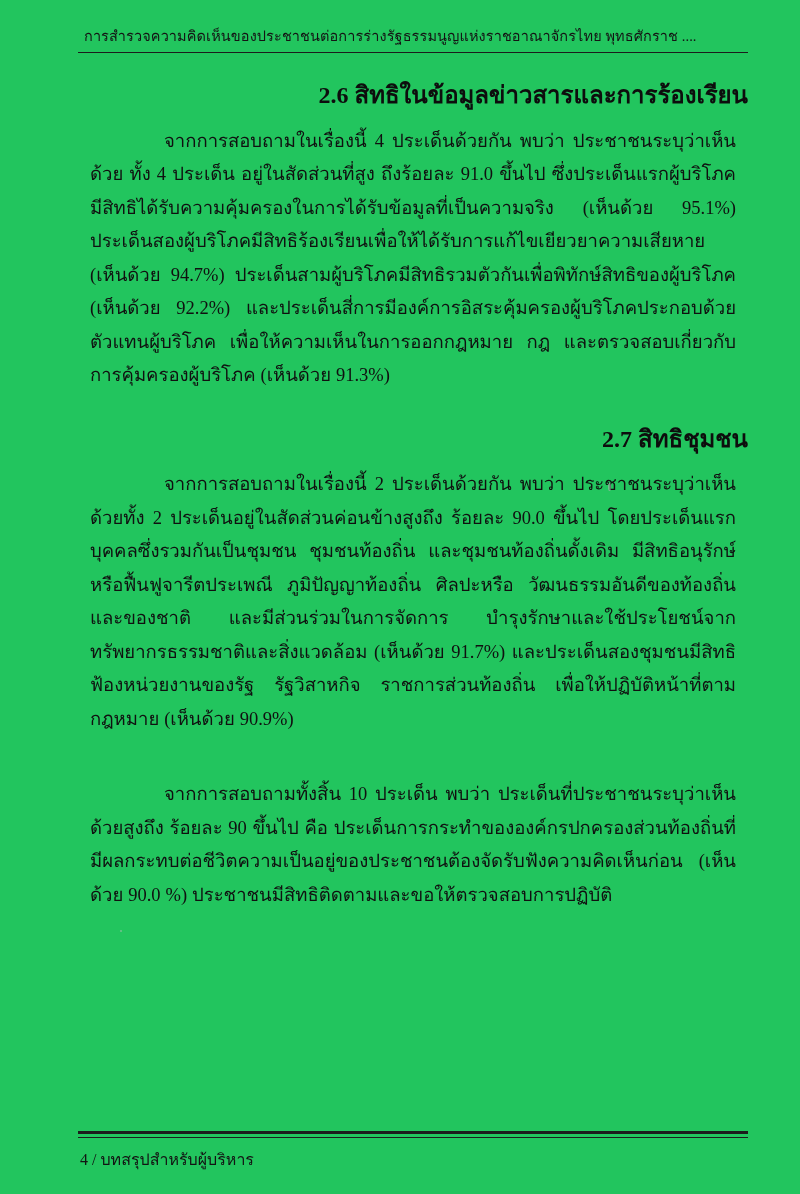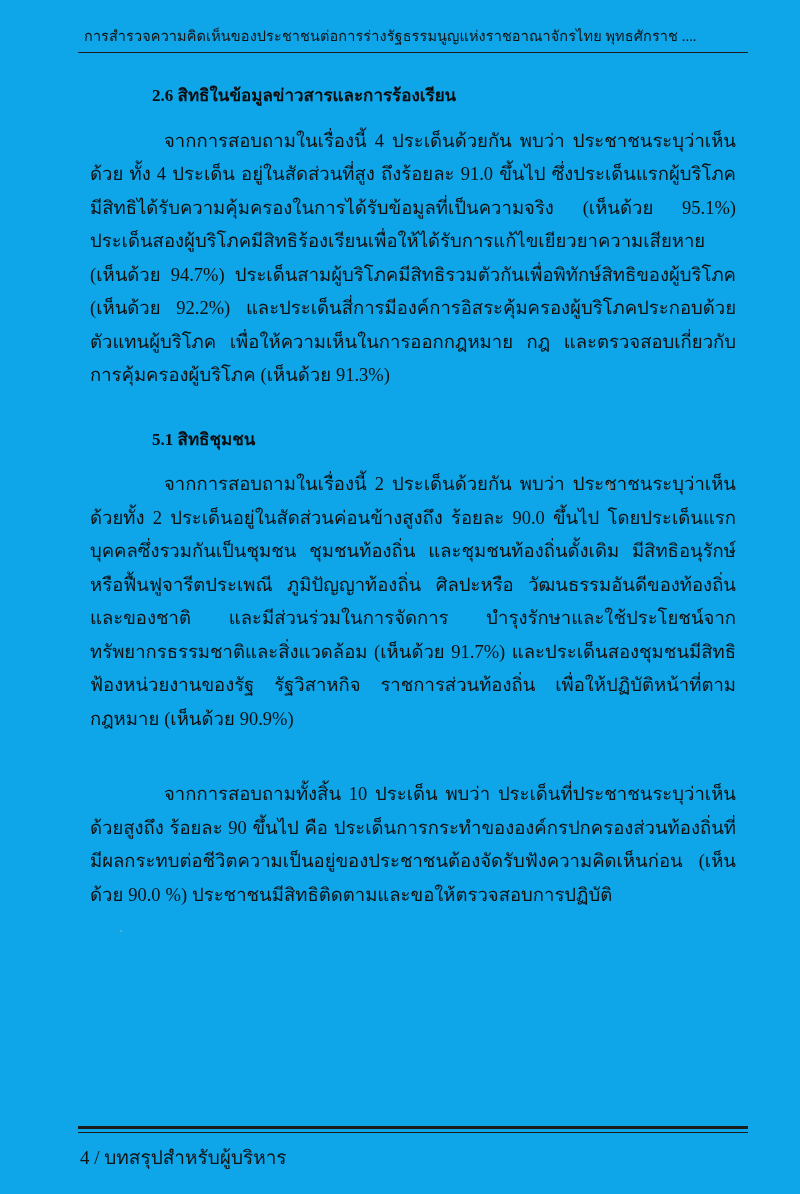--- a/index.html
+++ b/index.html
@@ -13,21 +13,21 @@
     font-family: "Liberation Serif", "DejaVu Serif", serif;
     color: #1a1a1a;
     overflow: hidden;
   }
   .page {
     position: relative;
     width: 800px;
     height: 1194px;
     box-sizing: border-box;
     padding: 0;
-    background: #0ea5e9;
+    background: #22c55e;
   }
   .page-inner {
     position: absolute;
     left: 78px;
     right: 52px;
     top: 26px;
     bottom: 24px;
   }
   
   .running-header {
@@ -47,26 +47,27 @@
     width: 100%;
   }
   
   .content {
     margin-top: 26px;
     font-size: 18.5px;
     line-height: 33.5px;
     color: #101010;
   }
   h2.section-heading {
-    font-size: 17px;
+    font-size: 24px;
     font-weight: bold;
     margin: 0 0 0 0;
     padding-left: 74px;
     line-height: 33.5px;
     color: #0d0d0d;
+    text-align: right;
   }
   p.para {
     margin: 12px;
     padding: 0;
     text-indent: 74px;
     text-align: justify;
     text-justify: inter-word;
     color: #101010;
     word-spacing: 0.3px;
   }
@@ -85,21 +86,21 @@
     width: 100%;
   }
   .footer-rule-thin {
     border: 0;
     border-top: 1.2px solid #1c1c1c;
     margin: 3px 0 0 0;
     width: 100%;
   }
   .footer-text {
     margin-top: 9px;
-    font-size: 19px;
+    font-size: 16px;
     color: #131313;
     padding-left: 2px;
   }
   
   .speck {
     position: absolute;
     background: #b9b9b9;
     border-radius: 50%;
     opacity: 0.55;
   }
@@ -114,21 +115,21 @@
     <div class="running-header">การสำรวจความคิดเห็นของประชาชนต่อการร่างรัฐธรรมนูญแห่งราชอาณาจักรไทย พุทธศักราช ....</div>
     <hr class="header-rule">
 
     <div class="content">
 
       <h2 class="section-heading">2.6 สิทธิในข้อมูลข่าวสารและการร้องเรียน</h2>
       <p class="para">จากการสอบถามในเรื่องนี้ 4 ประเด็นด้วยกัน พบว่า ประชาชนระบุว่าเห็นด้วย ทั้ง 4 ประเด็น อยู่ในสัดส่วนที่สูง ถึงร้อยละ 91.0 ขึ้นไป ซึ่งประเด็นแรกผู้บริโภคมีสิทธิได้รับความคุ้มครองในการได้รับข้อมูลที่เป็นความจริง (เห็นด้วย 95.1%) ประเด็นสองผู้บริโภคมีสิทธิร้องเรียนเพื่อให้ได้รับการแก้ไขเยียวยาความเสียหาย (เห็นด้วย 94.7%) ประเด็นสามผู้บริโภคมีสิทธิรวมตัวกันเพื่อพิทักษ์สิทธิของผู้บริโภค (เห็นด้วย 92.2%) และประเด็นสี่การมีองค์การอิสระคุ้มครองผู้บริโภคประกอบด้วยตัวแทนผู้บริโภค เพื่อให้ความเห็นในการออกกฎหมาย กฎ และตรวจสอบเกี่ยวกับการคุ้มครองผู้บริโภค (เห็นด้วย 91.3%)</p>
 
       <div class="gap-med"></div>
 
-      <h2 class="section-heading">5.1 สิทธิชุมชน</h2>
+      <h2 class="section-heading">2.7 สิทธิชุมชน</h2>
       <p class="para">จากการสอบถามในเรื่องนี้ 2 ประเด็นด้วยกัน พบว่า ประชาชนระบุว่าเห็นด้วยทั้ง 2 ประเด็นอยู่ในสัดส่วนค่อนข้างสูงถึง ร้อยละ 90.0 ขึ้นไป โดยประเด็นแรกบุคคลซึ่งรวมกันเป็นชุมชน ชุมชนท้องถิ่น และชุมชนท้องถิ่นดั้งเดิม มีสิทธิอนุรักษ์หรือฟื้นฟูจารีตประเพณี ภูมิปัญญาท้องถิ่น ศิลปะหรือ วัฒนธรรมอันดีของท้องถิ่นและของชาติ และมีส่วนร่วมในการจัดการ บำรุงรักษาและใช้ประโยชน์จากทรัพยากรธรรมชาติและสิ่งแวดล้อม (เห็นด้วย 91.7%) และประเด็นสองชุมชนมีสิทธิฟ้องหน่วยงานของรัฐ รัฐวิสาหกิจ ราชการส่วนท้องถิ่น เพื่อให้ปฏิบัติหน้าที่ตามกฎหมาย (เห็นด้วย 90.9%)</p>
 
       <div class="gap-med"></div>
 
       <p class="para">จากการสอบถามทั้งสิ้น 10 ประเด็น พบว่า ประเด็นที่ประชาชนระบุว่าเห็นด้วยสูงถึง ร้อยละ 90 ขึ้นไป คือ ประเด็นการกระทำขององค์กรปกครองส่วนท้องถิ่นที่มีผลกระทบต่อชีวิตความเป็นอยู่ของประชาชนต้องจัดรับฟังความคิดเห็นก่อน (เห็นด้วย 90.0 %) ประชาชนมีสิทธิติดตามและขอให้ตรวจสอบการปฏิบัติ</p>
 
     </div>
   </div>
 
   <div class="footer">

